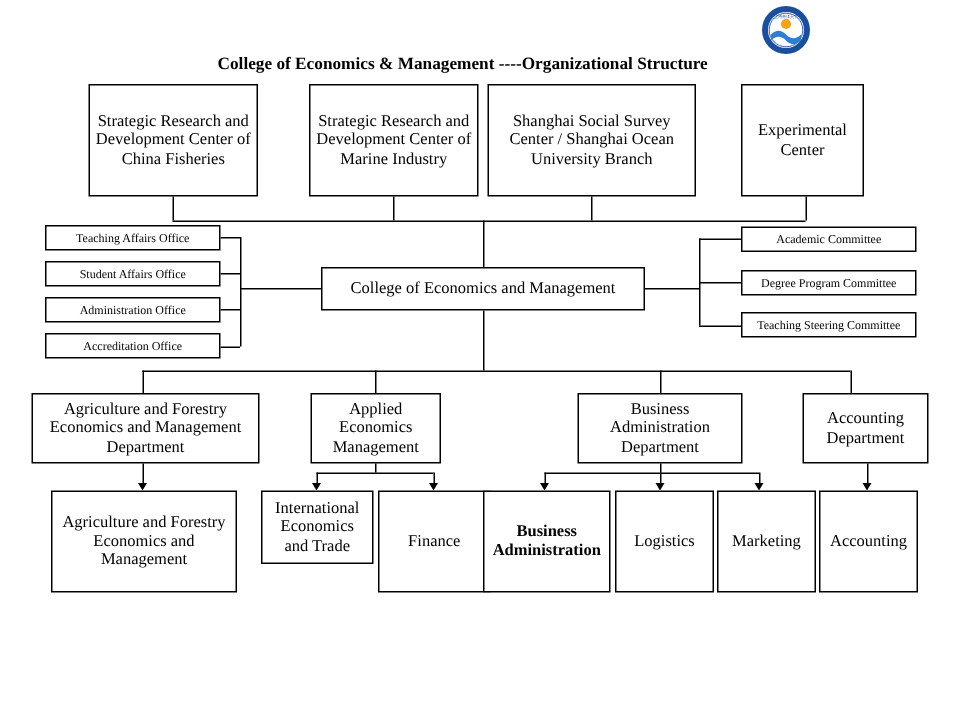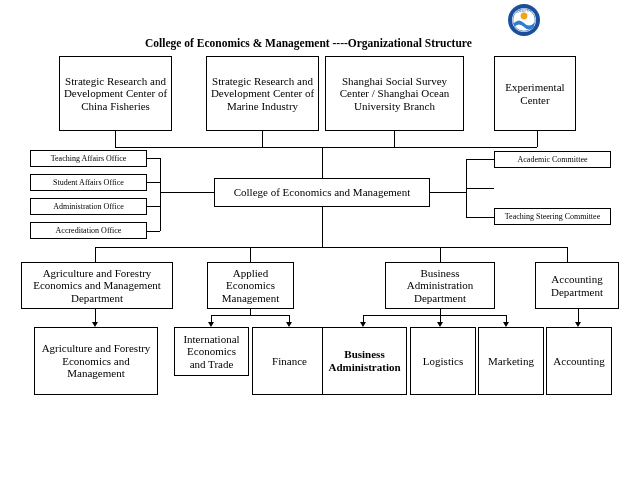--- a/index.html
+++ b/index.html
@@ -127,20 +127,23 @@
   <div class="line vline" style="left:160px; top:158px; height:73px;"></div>
   <div class="line hline" style="left:147px; top:158px; width:13px;"></div>
   <div class="line hline" style="left:147px; top:182px; width:13px;"></div>
   <div class="line hline" style="left:147px; top:206px; width:13px;"></div>
   <div class="line hline" style="left:147px; top:231px; width:13px;"></div>
   <div class="line hline" style="left:160px; top:192px; width:54px;"></div>
 
   <div class="box t-small" style="left:494px; top:151px; width:117px; height:17px;">
     <span>Academic Committee</span>
   </div>
+  <div class="box t-small" style="left:494px; top:180px; width:117px; height:17px;">
+    <span>Degree Program Committee</span>
+  </div>
   <div class="box t-small" style="left:494px; top:208px; width:117px; height:17px;">
     <span>Teaching Steering Committee</span>
   </div>
 
   <div class="line vline" style="left:466px; top:159px; height:58px;"></div>
   <div class="line hline" style="left:466px; top:159px; width:28px;"></div>
   <div class="line hline" style="left:466px; top:188px; width:28px;"></div>
   <div class="line hline" style="left:466px; top:217px; width:28px;"></div>
   <div class="line hline" style="left:430px; top:192px; width:36px;"></div>
 

